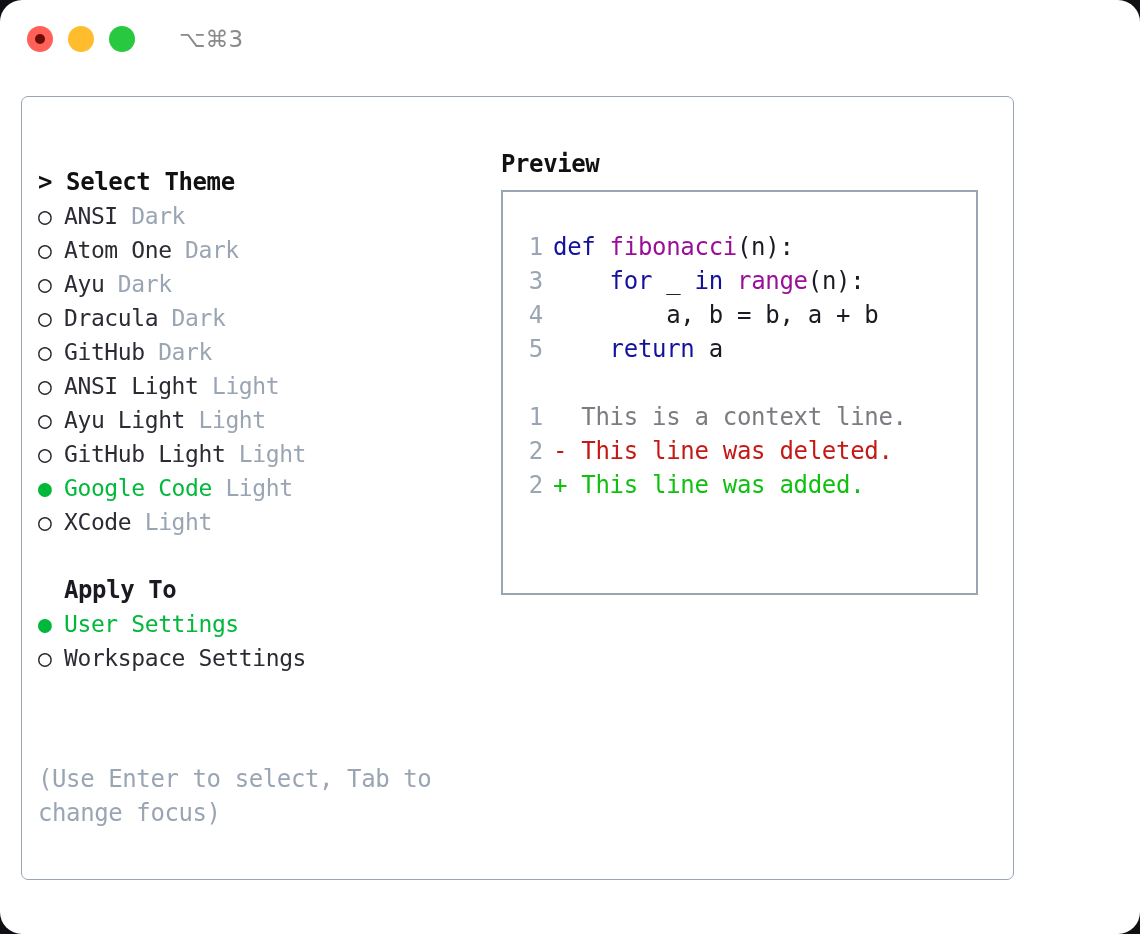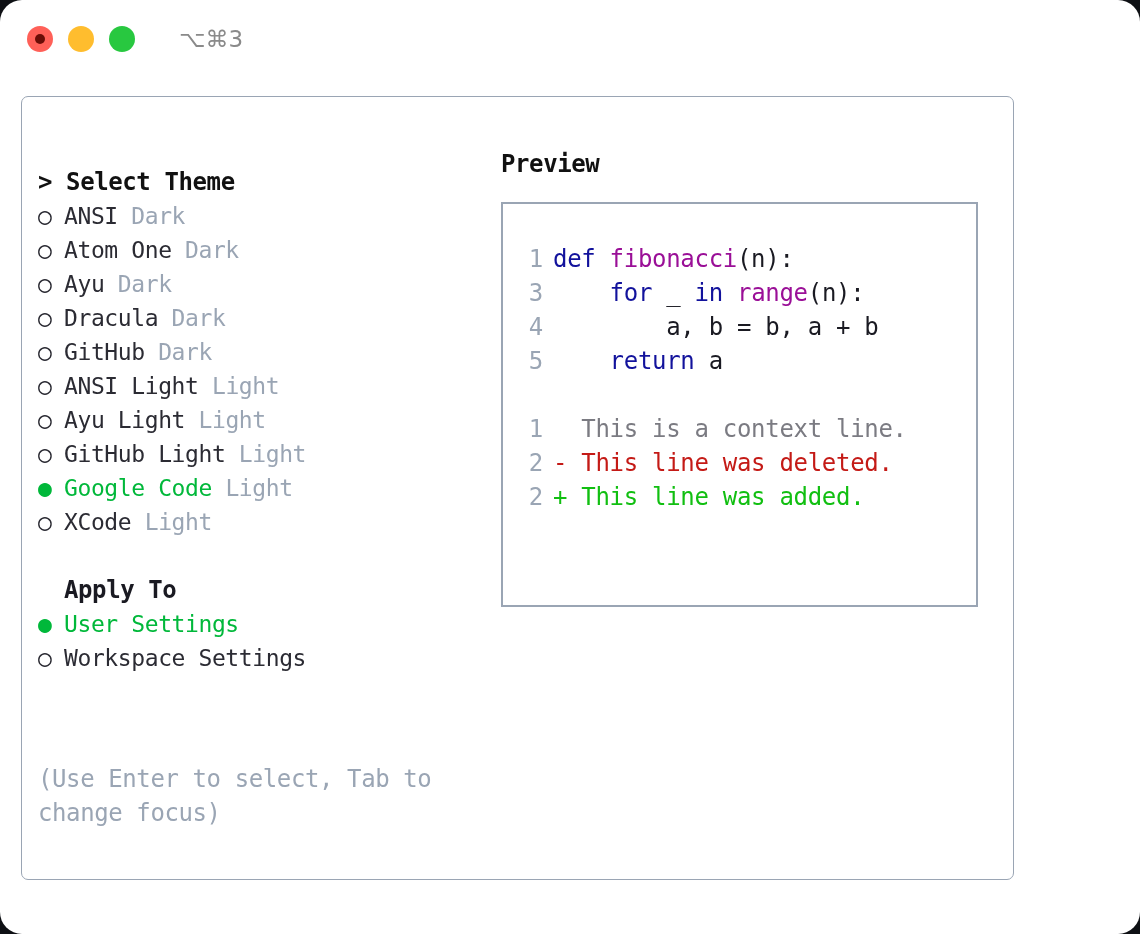--- a/index.html
+++ b/index.html
@@ -118,21 +118,21 @@
   }
   #preview-title {
     font-size: 24px;
     font-weight: bold;
     color: #111111;
     letter-spacing: -0.4px;
     height: 34px;
     line-height: 34px;
   }
   #preview-box {
-    margin-top: 21px;
+    margin-top: 9px;
     width: 477px; height: 405px;
     border: 2px solid #9aa5b4;
     background: #ffffff;
     padding: 38px 0 0 16px;
   }
   .code-line {
     height: 34px;
     line-height: 34px;
     font-size: 24px;
     letter-spacing: -0.3px;

